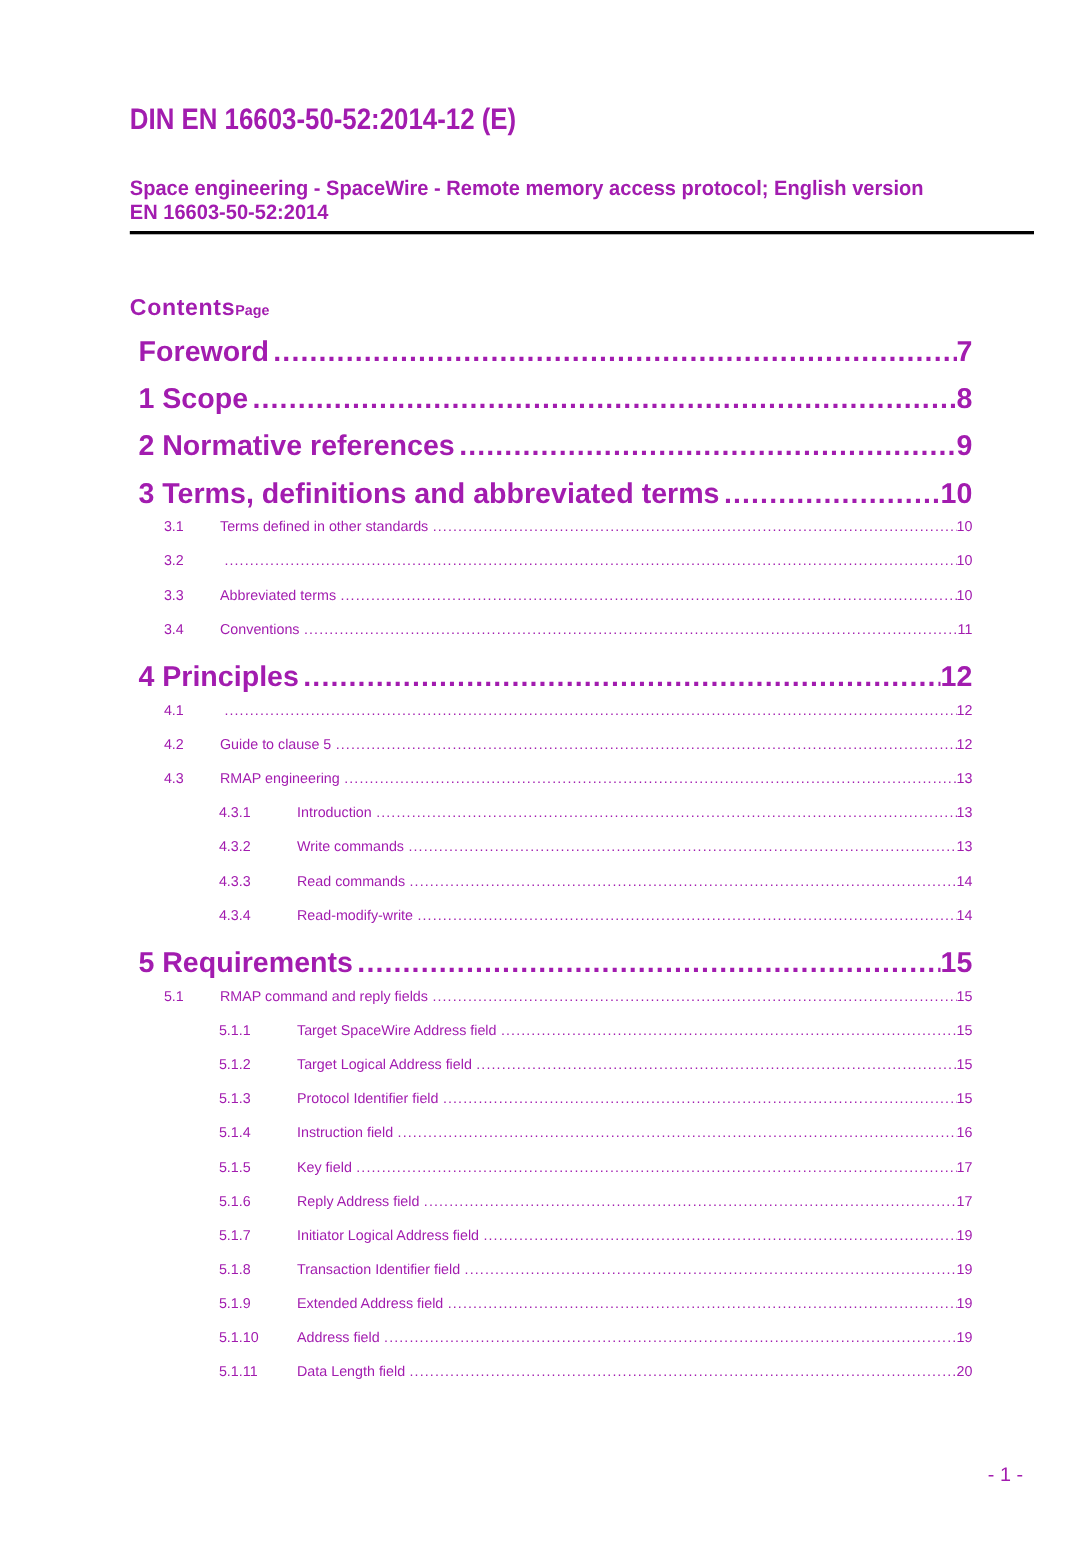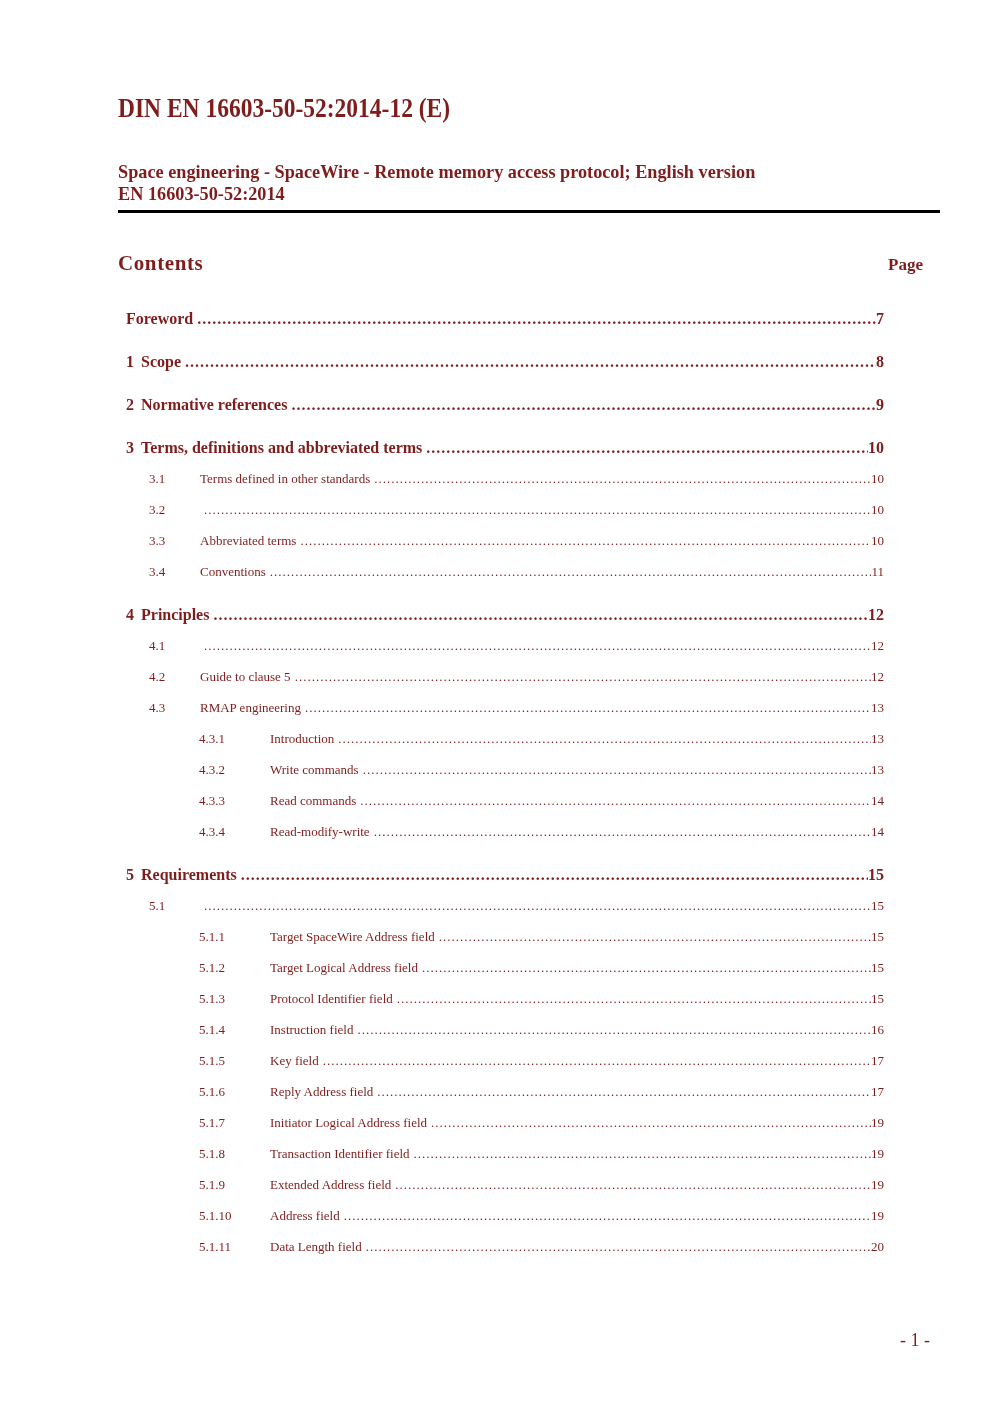--- a/index.html
+++ b/index.html
@@ -5,22 +5,22 @@
   html, body {
     margin: 0;
     padding: 0;
     background: #ffffff;
   }
   .page {
     position: relative;
     width: 992px;
     height: 1403px;
     background: #ffffff;
-    color: #7f1d1d;
-    font-family: Liberation Serif, serif;
+    color: #a21caf;
+    font-family: Liberation Sans, sans-serif;
     overflow: hidden;
   }
 
   
   .doc-number {
     position: absolute;
     left: 118px;
     top: 93px;
     font-size: 27px;
     font-weight: bold;
@@ -46,34 +46,33 @@
     top: 210px;
     width: 822px;
     height: 3px;
     background: #000000;
   }
 
   
   .contents-row {
     position: absolute;
     left: 118px;
-    top: 251px;
+    top: 267px;
     width: 805px;
     display: flex;
-    justify-content: space-between;
     align-items: baseline;
   }
   .contents-heading {
     font-size: 21px;
     font-weight: bold;
     letter-spacing: 0.6px;
     line-height: 25px;
   }
   .page-col-label {
-    font-size: 17px;
+    font-size: 13px;
     font-weight: bold;
   }
 
   
   .toc {
     position: absolute;
     left: 126px;
     top: 307px;
     width: 758px;
   }
@@ -82,21 +81,21 @@
     align-items: baseline;
     height: 24px;
     line-height: 24px;
     margin-top: 7px;
     font-size: 13px;
     font-weight: normal;
     white-space: nowrap;
   }
   .toc-row.lvl1 {
     margin-top: 19px;
-    font-size: 16px;
+    font-size: 26px;
     font-weight: bold;
   }
   .toc-row:first-child { margin-top: 0; }
   .toc-num { flex: 0 0 auto; }
   .toc-row.lvl1 .toc-num { margin-right: 7px; }
   .toc-row.lvl2 { padding-left: 23px; }
   .toc-row.lvl2 .toc-num { width: 51px; }
   .toc-row.lvl3 { padding-left: 73px; }
   .toc-row.lvl3 .toc-num { width: 71px; }
   .toc-label { flex: 0 0 auto; }
@@ -232,20 +231,21 @@
       <span class="toc-page">14</span>
     </div>
       <div class="toc-row lvl1">
       <span class="toc-num">5</span>
       <span class="toc-label">Requirements</span>
       <span class="toc-dots">............................................................................................................................................................................................................................</span>
       <span class="toc-page">15</span>
     </div>
       <div class="toc-row lvl2">
       <span class="toc-num">5.1</span>
+      <span class="toc-label">RMAP command and reply fields</span>
       <span class="toc-dots">............................................................................................................................................................................................................................</span>
       <span class="toc-page">15</span>
     </div>
       <div class="toc-row lvl3">
       <span class="toc-num">5.1.1</span>
       <span class="toc-label">Target SpaceWire Address field</span>
       <span class="toc-dots">............................................................................................................................................................................................................................</span>
       <span class="toc-page">15</span>
     </div>
       <div class="toc-row lvl3">

